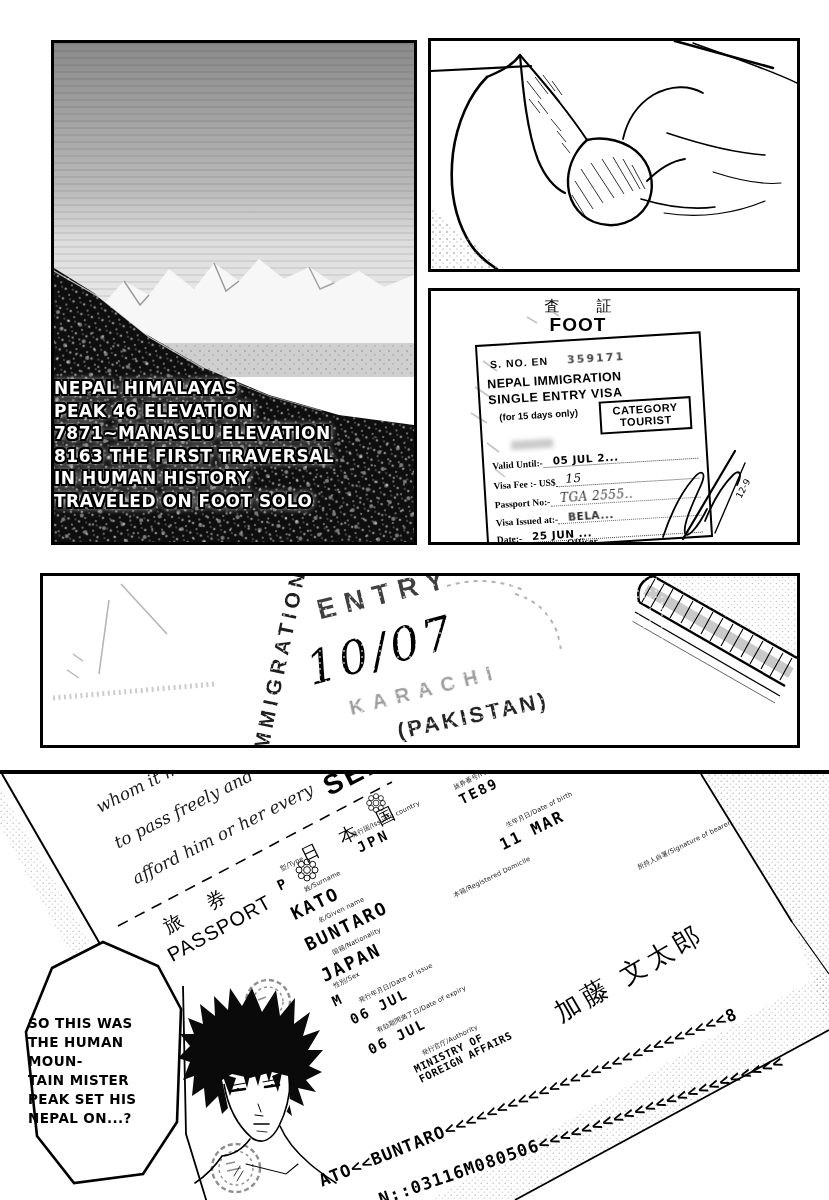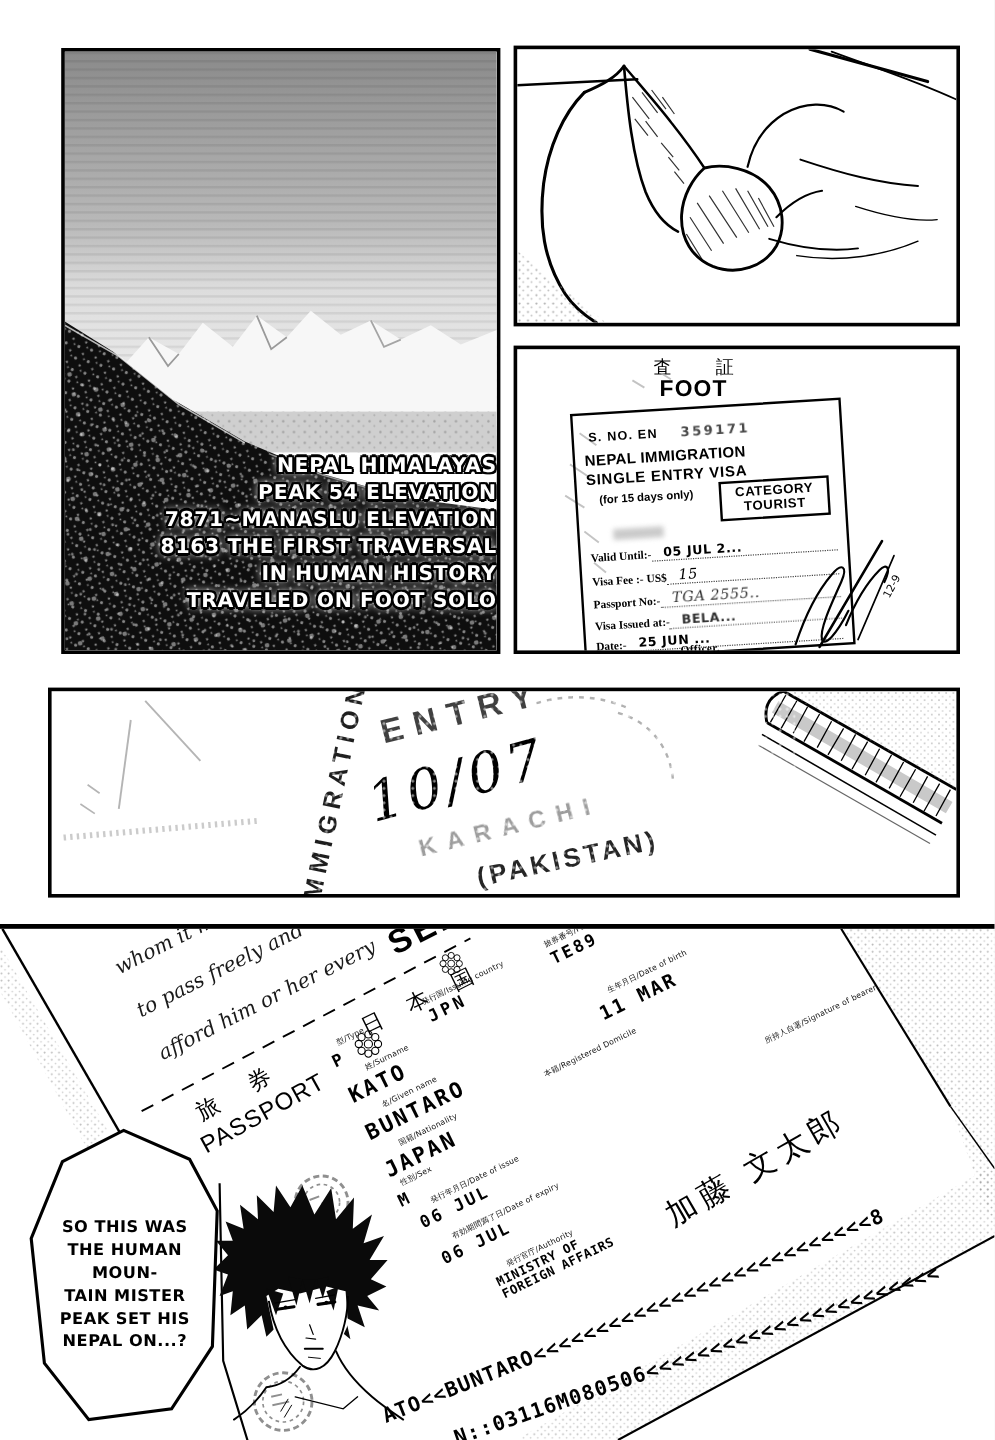--- a/index.html
+++ b/index.html
@@ -29,21 +29,21 @@
   
   .stamp-txt{position:absolute;white-space:nowrap;transform-origin:50% 50%;}
   .wear{position:absolute;left:190px;top:0;width:430px;height:169px;pointer-events:none;
         background-image:radial-gradient(circle,rgba(255,255,255,.95) 1px,rgba(255,255,255,0) 1.4px);
         background-size:6px 6px;opacity:.55;}
   
   .pf .lab{font:400 6.5px "DejaVu Sans",sans-serif;letter-spacing:.2px;color:#111;}
   .pf .val{font:700 18px "DejaVu Sans Mono",monospace;letter-spacing:2px;margin-top:1px;}
   .val-sm{font-size:14px !important;}
   .mrz{font:700 17px "DejaVu Sans Mono",monospace;letter-spacing:1px;}
-  .bubble-text{position:absolute;left:28px;top:240px;width:152px;text-align:center;z-index:6;}
+  .bubble-text{position:absolute;left:28px;top:240px;width:152px;text-align:left;z-index:6;}
   .bubble-text div{font:700 13.5px "DejaVu Sans",sans-serif;letter-spacing:.4px;line-height:19px;}
   .req-line{font:italic 400 17px "DejaVu Serif",serif;line-height:40px;color:#1a1a1a;}
 </style>
 </head>
 <body>
 
 <div class="page">
 
   <div class="panel" style="left:51px;top:40px;width:366px;height:505px;">
     <svg width="360" height="499" viewBox="0 0 360 499">
@@ -80,23 +80,23 @@
       <polyline points="255,224 266,246 280,240" fill="none" stroke="#a5a5a5" stroke-width="1.5"></polyline>
       <rect x="0" y="300" width="360" height="34" fill="#cfcfcf"></rect>
       <rect x="0" y="300" width="360" height="34" fill="url(#gspeck)" opacity=".7"></rect>
 
       <polygon points="0,225 40,250 90,290 150,325 215,352 285,372 360,382 360,499 0,499" fill="#0e0e0e"></polygon>
       <polygon points="0,225 40,250 90,290 150,325 215,352 285,372 360,382 360,499 0,499" fill="url(#mspeck)" opacity=".5"></polygon>
       <polygon points="0,260 60,300 140,345 240,380 360,400 360,499 0,499" fill="url(#mspeck2)" opacity=".45"></polygon>
       <polyline points="0,228 45,254 95,294 150,326" fill="none" stroke="#ffffff" stroke-width="1.3" opacity=".7"></polyline>
       <polyline points="170,335 215,353 268,368" fill="none" stroke="#ffffff" stroke-width="1" opacity=".5"></polyline>
     </svg>
-    <div class="abs" style="left:0;top:334px;width:100%;text-align:right;z-index:2;">
+    <div class="abs" style="left:0;top:334px;width:100%;text-align:left;z-index:2;">
       <div class="caption-line">NEPAL HIMALAYAS</div>
-      <div class="caption-line">PEAK 54 ELEVATION</div>
+      <div class="caption-line">PEAK 46 ELEVATION</div>
       <div class="caption-line">7871~MANASLU ELEVATION</div>
       <div class="caption-line">8163 THE FIRST TRAVERSAL</div>
       <div class="caption-line">IN HUMAN HISTORY</div>
       <div class="caption-line">TRAVELED ON FOOT SOLO</div>
     </div>
   </div>
 
   <div class="panel" style="left:428px;top:38px;width:372px;height:234px;">
     <svg width="366" height="228" viewBox="0 0 366 228">
       <defs>

